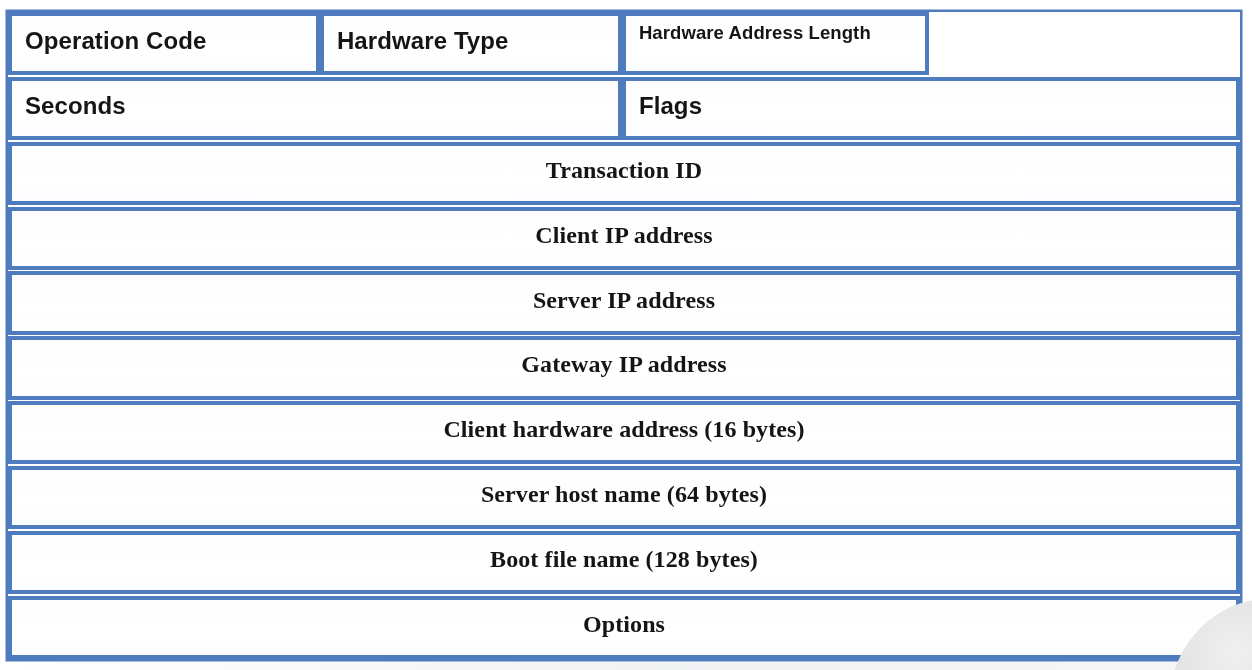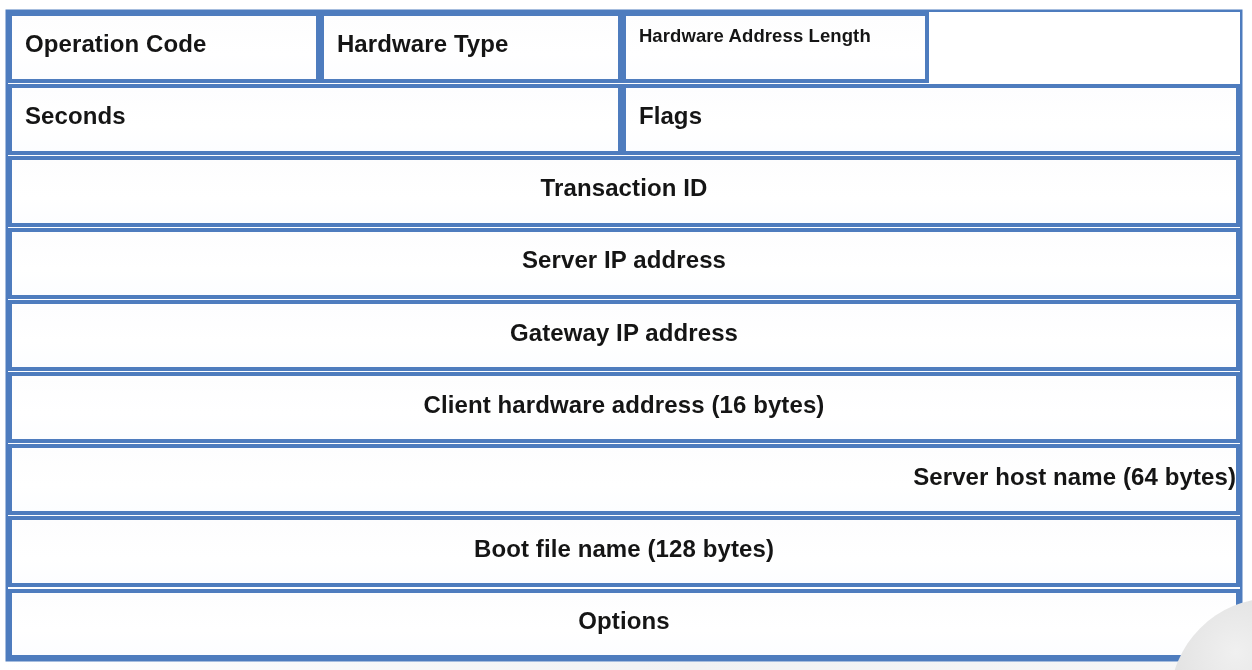--- a/index.html
+++ b/index.html
@@ -34,21 +34,21 @@
     display: flex;
     align-items: center;
     color: #151515;
     font-weight: bold;
     font-size: 24px;
     letter-spacing: 0.1px;
     white-space: nowrap;
     overflow: hidden;
   }
   .pcell.align-left  { justify-content: flex-start; padding: 0 8px 6px 13px; }
-  .pcell.align-center{ justify-content: center;     padding: 0 0 6px 0; }
+  .pcell.align-center{ justify-content: center;     padding: 0 0 6px 0; font-family: Liberation Serif, serif; }
   .pcell.font-small  { font-size: 18.5px; padding-bottom: 22px; }
 
   
   .person-shoulder {
     position: absolute;
     left: 1170px; top: 598px;
     width: 206px; height: 206px;
     border-radius: 50%;
     background: radial-gradient(circle at 32% 26%, #f0f0f0 0%, #e0e0e0 38%, #d2d2d2 62%, #bfbfbf 90%);
     z-index: 5;
@@ -88,35 +88,40 @@
           <span>Flags</span>
         </div>
       </div>
       <div class="prow">
         <div class="pcell align-center" style="width: 100%;">
           <span>Transaction ID</span>
         </div>
       </div>
       <div class="prow">
         <div class="pcell align-center" style="width: 100%;">
+          <span>Client IP address</span>
+        </div>
+      </div>
+      <div class="prow">
+        <div class="pcell align-center" style="width: 100%;">
           <span>Server IP address</span>
         </div>
       </div>
       <div class="prow">
         <div class="pcell align-center" style="width: 100%;">
           <span>Gateway IP address</span>
         </div>
       </div>
       <div class="prow">
         <div class="pcell align-center" style="width: 100%;">
           <span>Client hardware address (16 bytes)</span>
         </div>
       </div>
       <div class="prow">
-        <div class="pcell align-center" style="width: 100%; justify-content: flex-end;">
+        <div class="pcell align-center" style="width: 100%;">
           <span>Server host name (64 bytes)</span>
         </div>
       </div>
       <div class="prow">
         <div class="pcell align-center" style="width: 100%;">
           <span>Boot file name (128 bytes)</span>
         </div>
       </div>
       <div class="prow">
         <div class="pcell align-center" style="width: 100%;">

